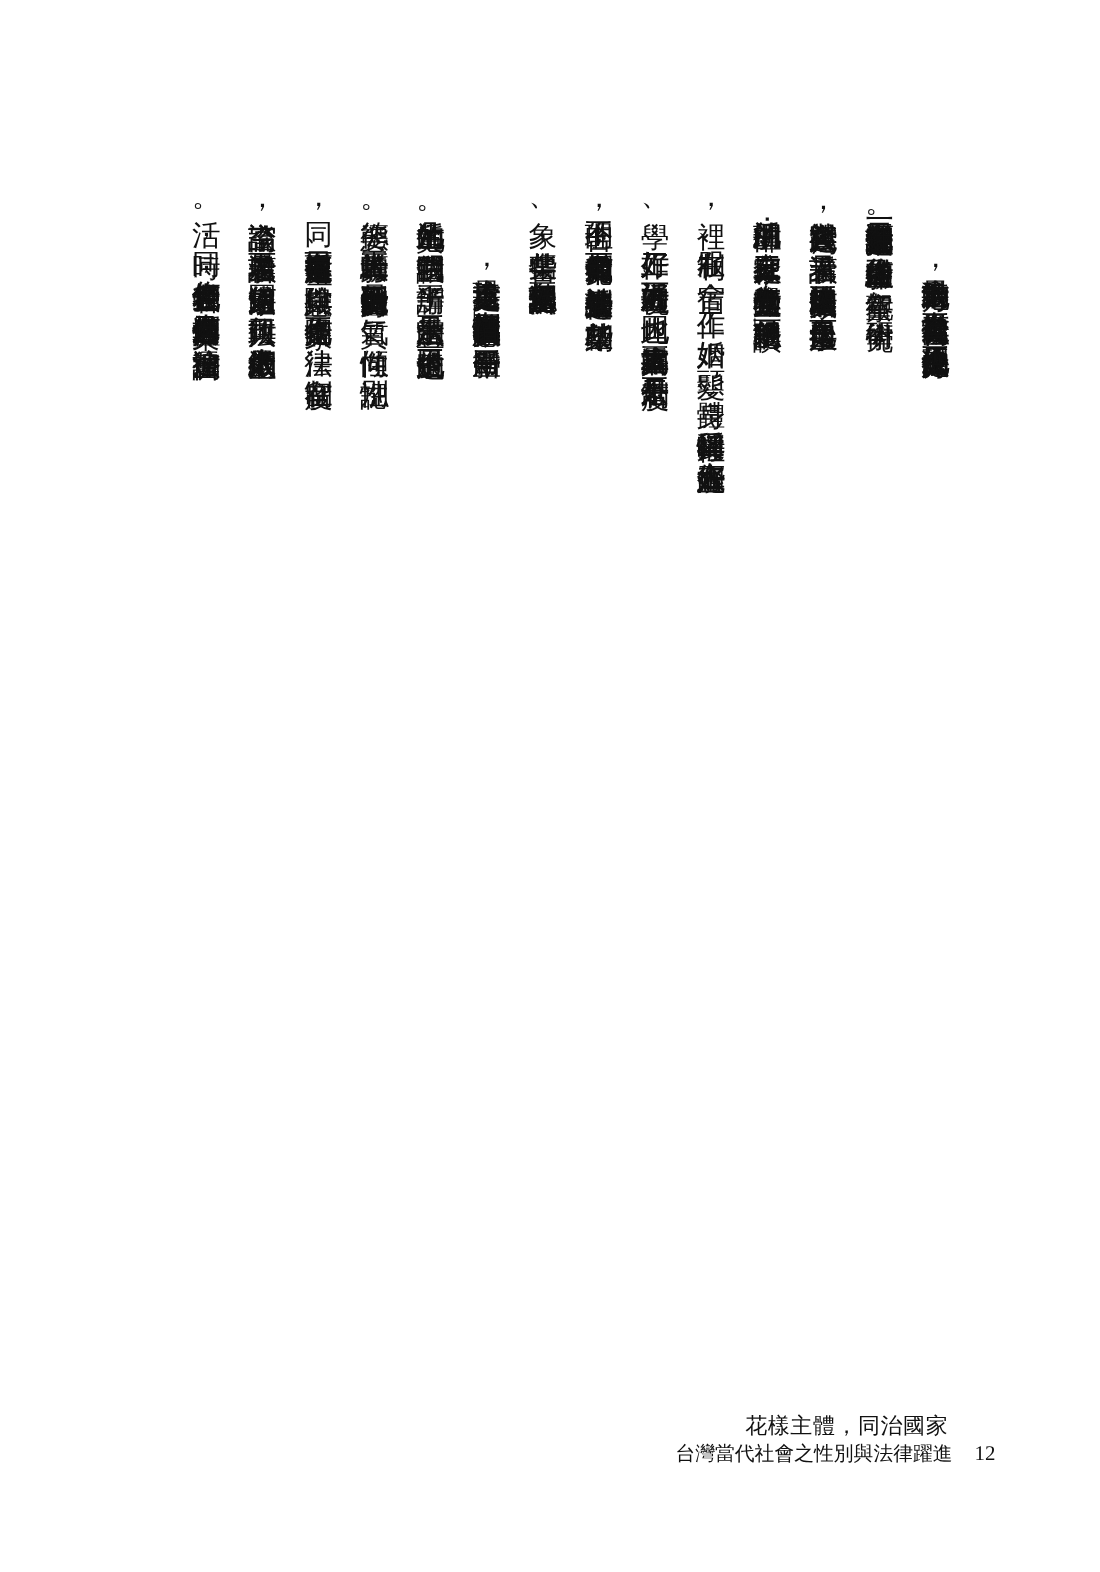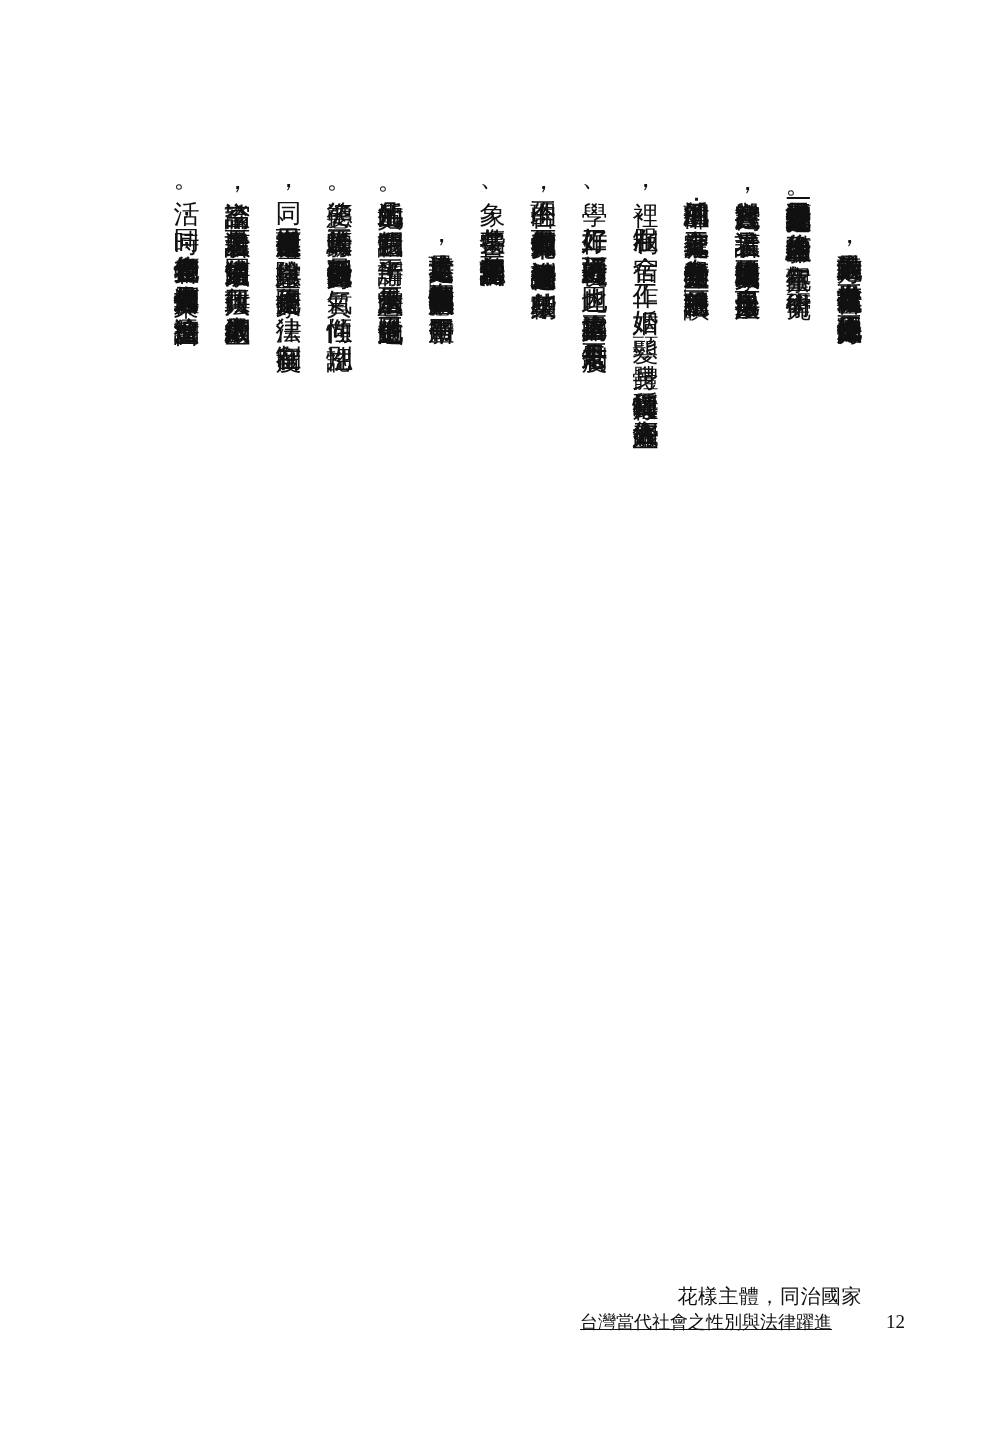--- a/index.html
+++ b/index.html
@@ -56,27 +56,25 @@
     }
     .footer-sub-row {
       display: flex;
       align-items: baseline;
       justify-content: flex-end;
       gap: 20px;
     }
     .footer-subtitle {
       font-size: 18px;
       line-height: 26px;
-      text-decoration: underline;
     }
     .page-number {
       font-size: 19px;
       line-height: 26px;
       font-family: "Liberation Serif", "DejaVu Serif", serif;
-      margin-left: 34px;
     }
   </style>
 </head>
 <body>
 
 <div class="page">
   <div class="body-text">
     <span class="col indent">這本書最動人的地方，在於它不是從高處俯視社會，也不是用冷硬的法條把人分</span>
     <span class="col">類完畢之後再告訴我們一套抽象道理。作者從自己的生命經驗、童年觀察、學術研究</span>
     <span class="col">與社會實踐寫起，讓讀者看見，法律從來不是遙遠的國家機器，而是早已滲入日常生</span>

